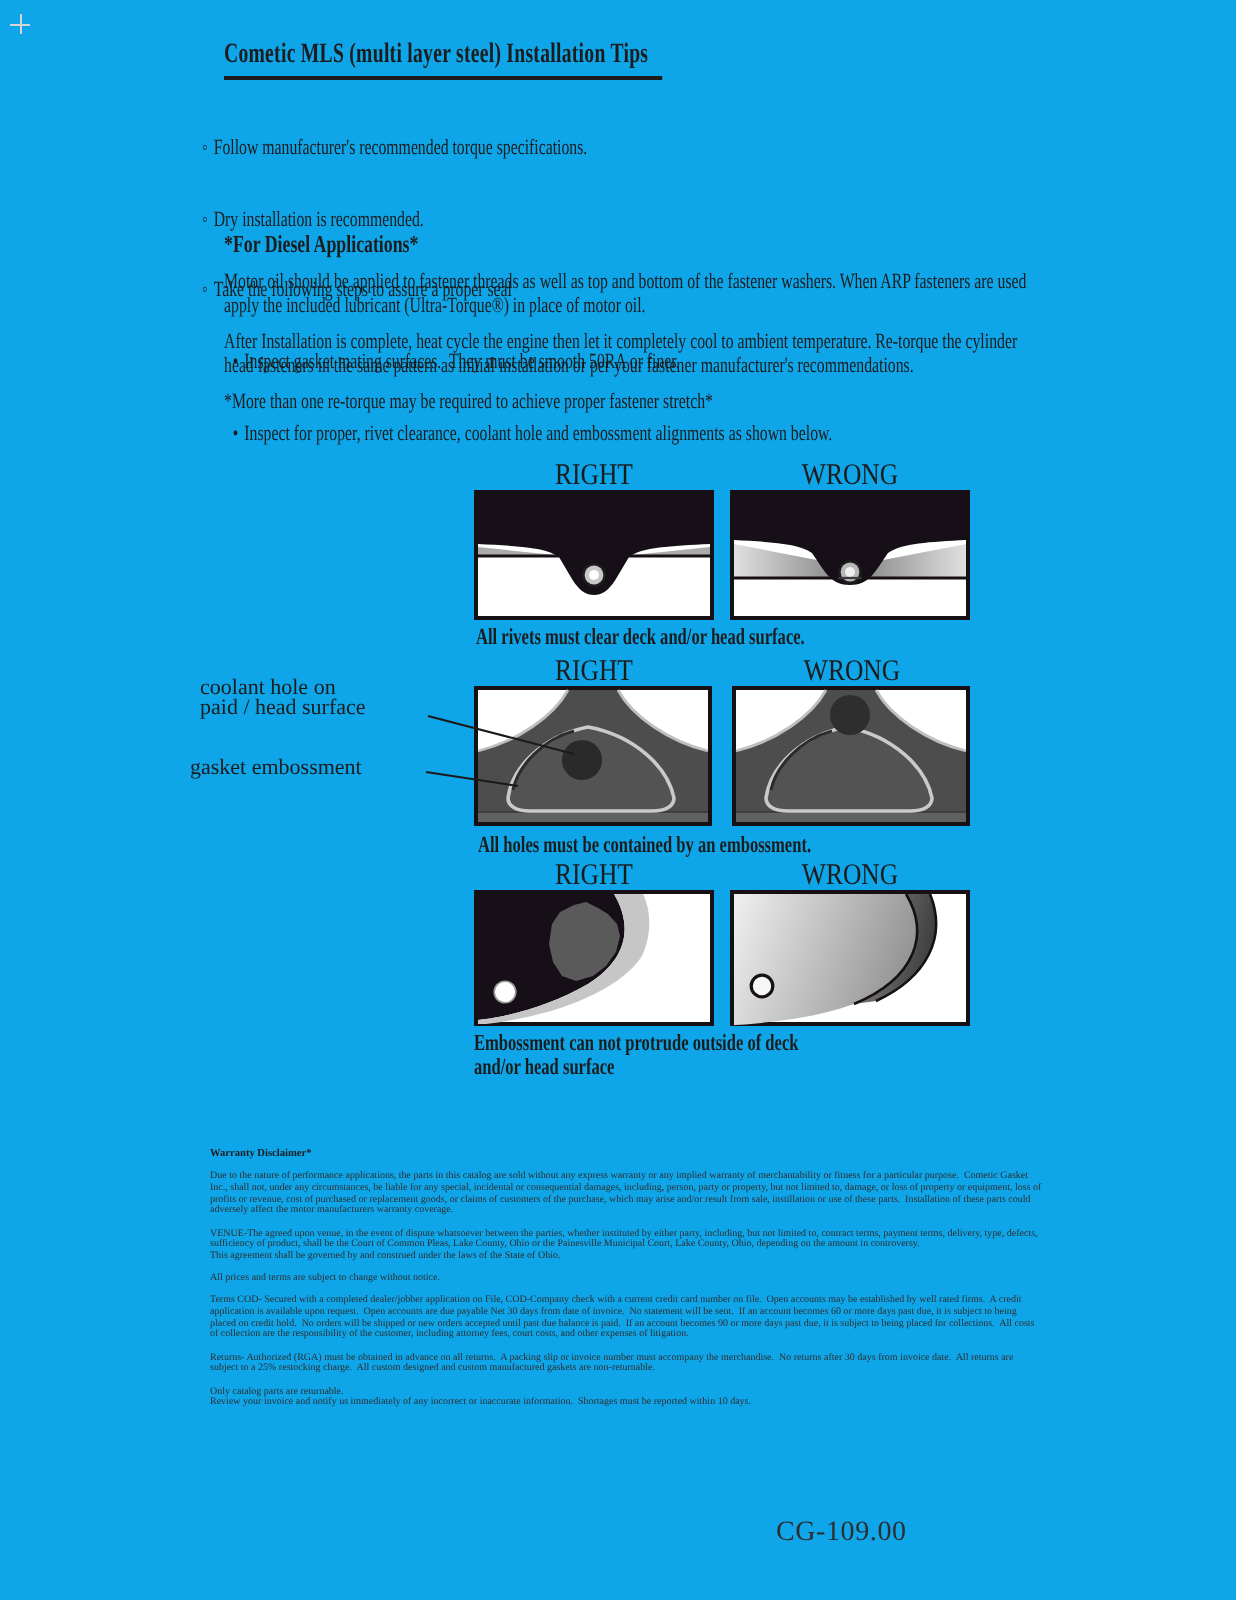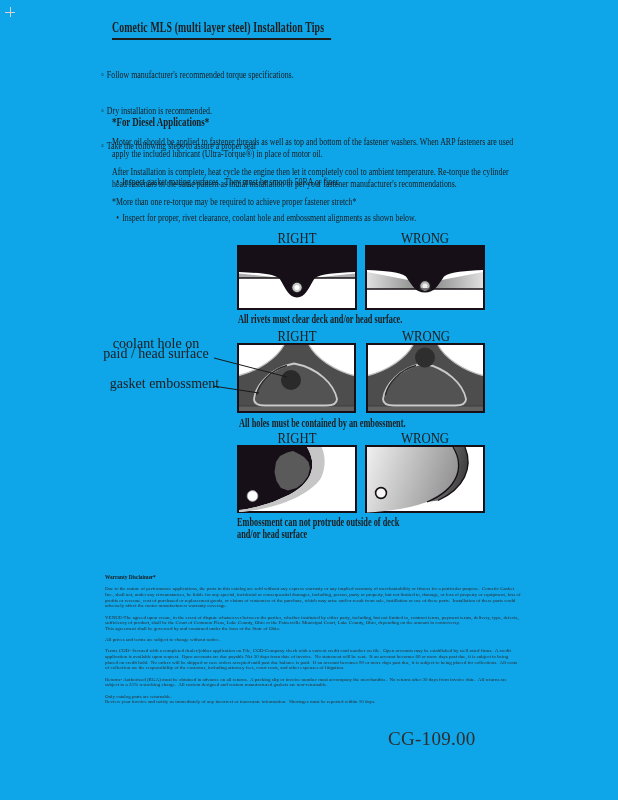--- a/index.html
+++ b/index.html
@@ -15,29 +15,29 @@
 
   .diesel{position:absolute;left:112px;top:116px;width:560px;font-size:10.8px;line-height:12px;transform:scaleX(.73);transform-origin:0 0}
   .diesel h2{font-size:12.2px;margin:0 0 7px}
   .diesel p{margin:0 0 6px;white-space:pre-wrap}
 
   .diagrams{position:absolute;left:0;top:229px;width:618px;height:330px}
   .dlabel{position:absolute;width:120px;text-align:center;font-size:15px;transform:scaleX(.85);transform-origin:50% 0}
   .panel{position:absolute}
   .panel svg{display:block}
   .cap{position:absolute;font-weight:bold;font-size:11.5px;white-space:nowrap;transform:scaleX(.72);transform-origin:0 0;line-height:12px}
-  .slabel{position:absolute;font-size:14px;line-height:10px;text-align:center}
+  .slabel{position:absolute;font-size:11px;line-height:10px;text-align:left}
   .leaders{position:absolute;left:0;top:0;pointer-events:none}
 
   .legal{position:absolute;left:105px;top:575px;width:417px;font-size:5px;line-height:5.7px;color:#2e2e2e}
   .legal h3{font-size:5.3px;margin:0 0 5.5px;color:#1c1c1c}
   .legal p{margin:0 0 5.5px;white-space:pre-wrap}
   .legal p.tight{margin:0}
 
-  .code{position:absolute;left:388px;top:728px;font-size:19px;color:#2e2e2e;letter-spacing:.3px}
+  .code{position:absolute;left:388px;top:759px;font-size:14px;color:#2e2e2e;letter-spacing:.3px}
 
   .cropmark{position:absolute;left:5px;top:7px;width:10px;height:10px}
   .cropmark i{display:block;position:absolute;background:#d4d4d4}
   .cropmark .h{left:0;top:5px;width:10px;height:1px}
   .cropmark .v{left:5px;top:0;width:1px;height:10px}
 </style>
 </head>
 <body>
 
 <div class="page">
@@ -112,21 +112,21 @@
 
     <div class="cap" style="left:238px;top:84px">All rivets must clear deck and/or head surface.</div>
 
     <div class="dlabel" style="left:237px;top:99px">RIGHT</div>
     <div class="dlabel" style="left:366px;top:99px">WRONG</div>
 
     <div class="slabel" style="left:100px;top:110px;width:112px">
       <div>coolant hole on</div>
       <div>paid / head surface</div>
     </div>
-    <div class="slabel" style="left:106px;top:150px;width:117px">gasket embossment</div>
+    <div class="slabel" style="left:95px;top:150px;width:117px">gasket embossment</div>
 
     <div class="panel" style="left:237px;top:114px;width:119px;height:70px">
       <svg viewBox="0 0 119 70" width="119" height="70">
         <rect x="1" y="1" width="117" height="68" fill="#4d4d4d" stroke="#161016" stroke-width="2"></rect>
         <rect x="2" y="63" width="115" height="5" fill="#616161"></rect>
         <path d="M2,63 H117" stroke="#383838" stroke-width="0.8"></path>
         <path d="M2,2 H47 C40,15 22,27.5 2,32.5 Z" fill="#ffffff"></path>
         <path d="M117,2 H72 C79,15 97,27.5 117,32.5 Z" fill="#ffffff"></path>
         <path d="M47,2 C40,15 22,27.5 2,32.5" stroke="#bfbfbf" stroke-width="1.4" fill="none"></path>
         <path d="M72,2 C79,15 97,27.5 117,32.5" stroke="#bfbfbf" stroke-width="1.4" fill="none"></path>

